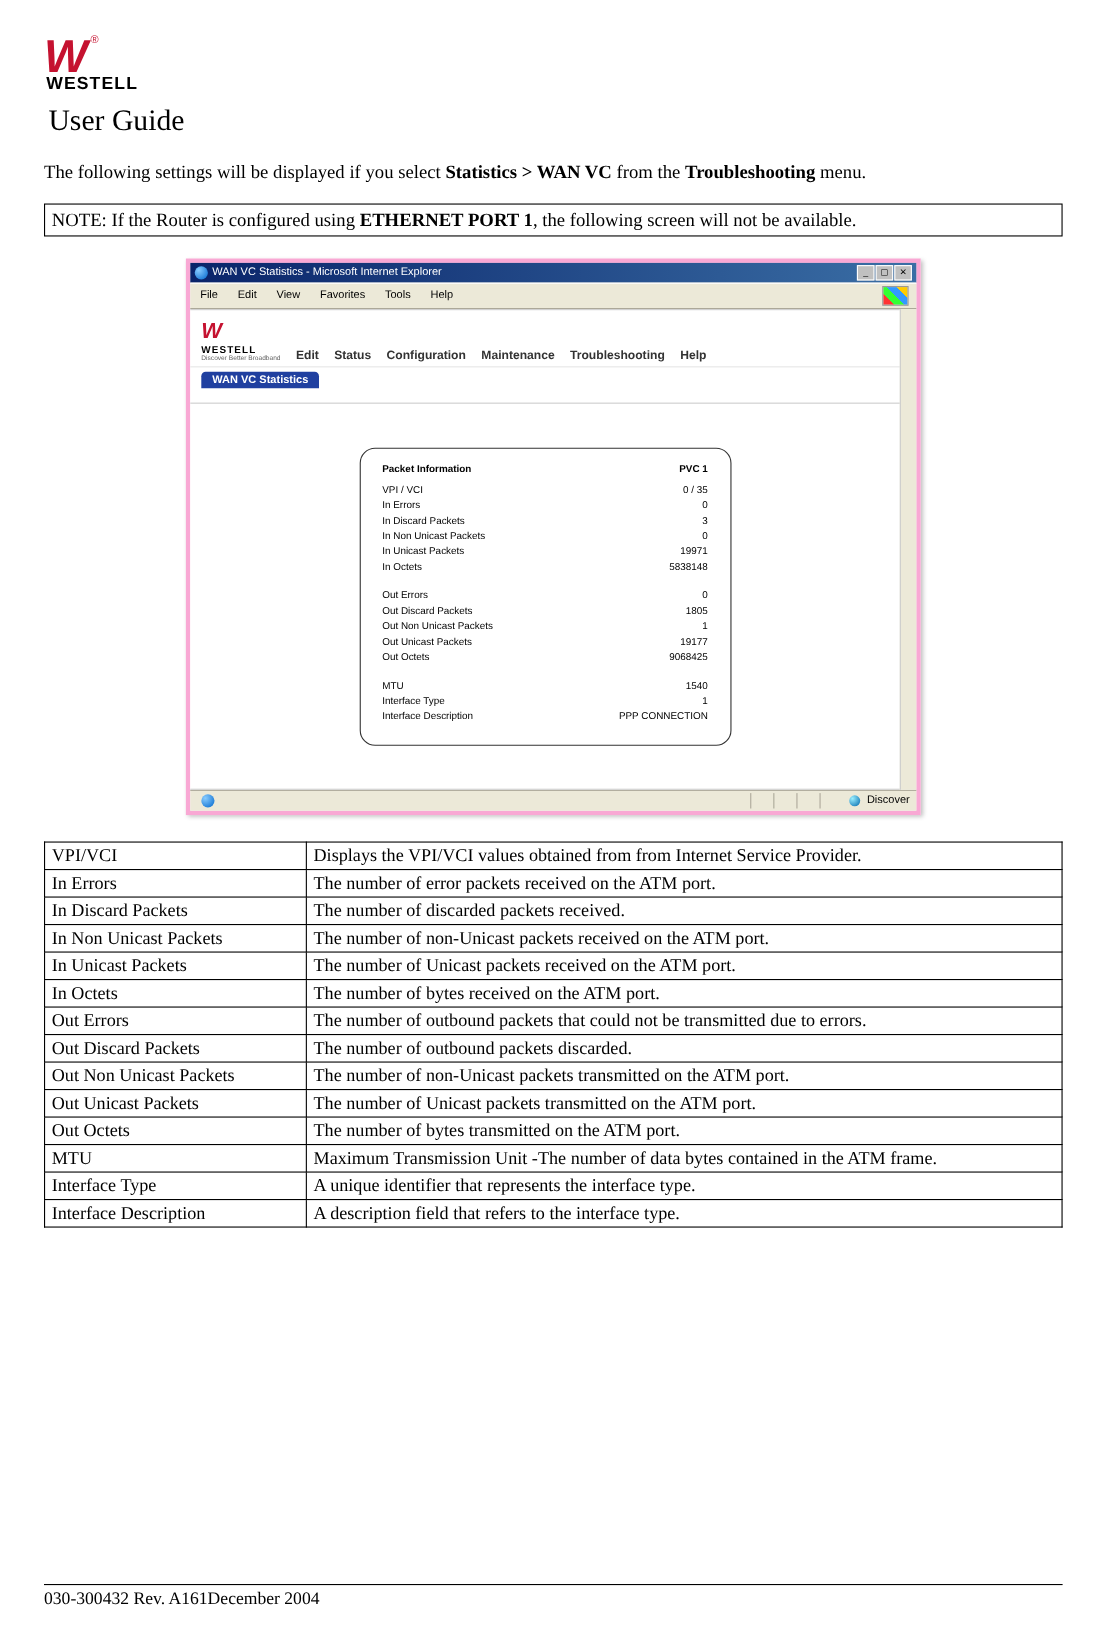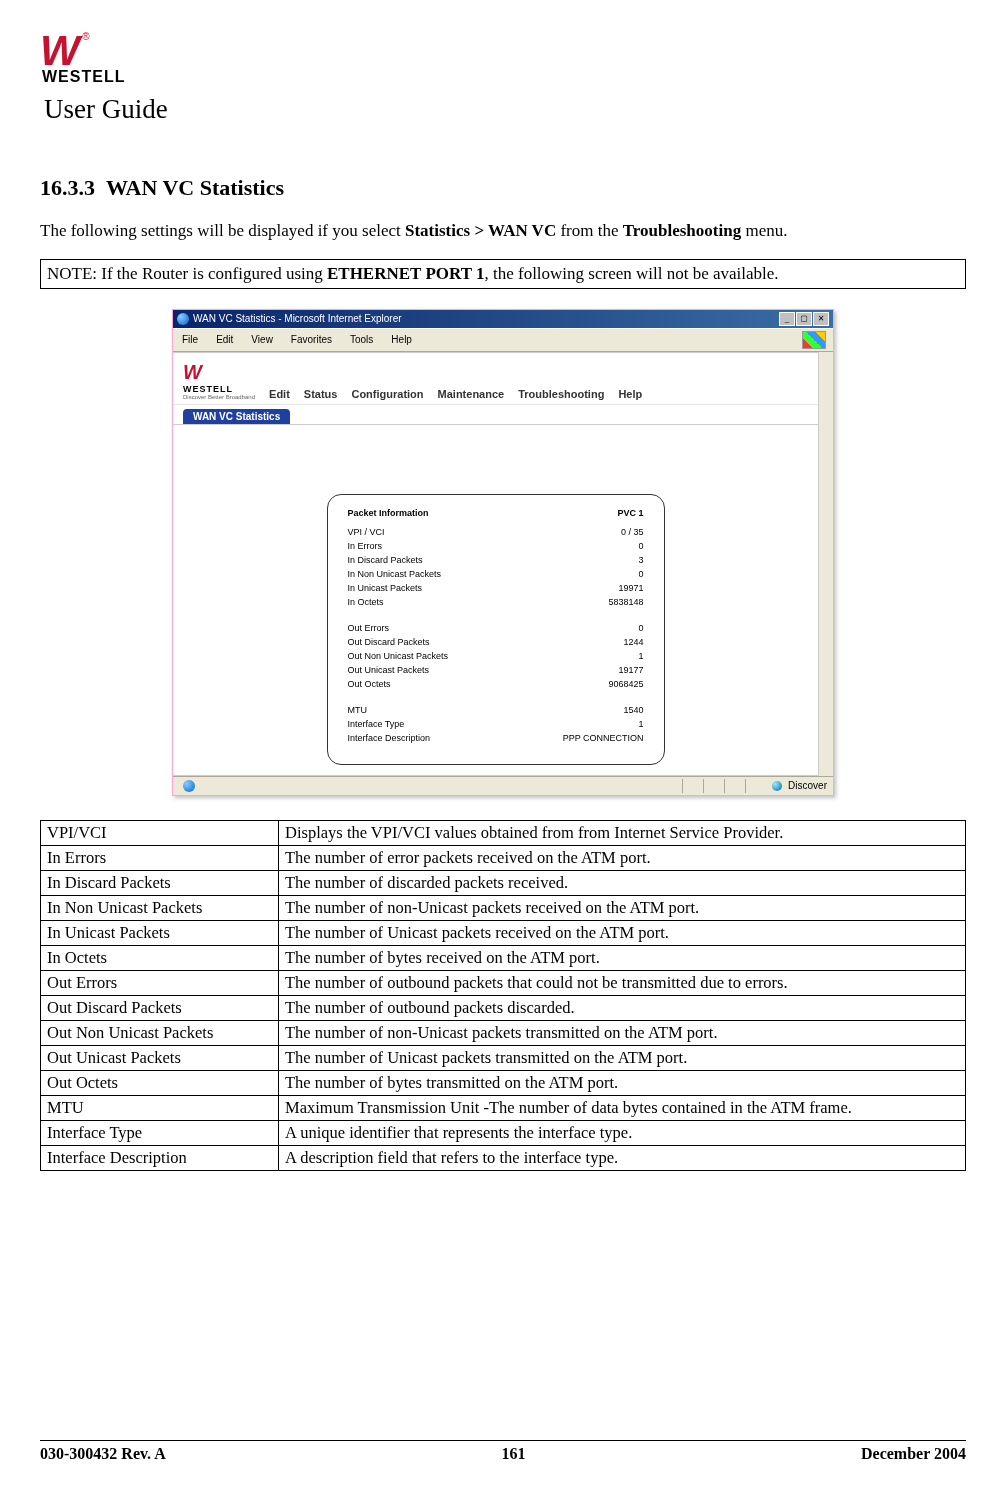--- a/index.html
+++ b/index.html
@@ -63,21 +63,21 @@
     margin-bottom: 20px;
   }
   
   .screenshot-wrap {
     display: flex;
     justify-content: center;
     margin-bottom: 24px;
   }
   .ie-window {
     width: 660px;
-    border: 1px solid #f9a8d4;
+    border: 4px solid #f9a8d4;
     background: #fff;
     box-shadow: 2px 2px 4px rgba(0,0,0,0.25);
     font-family: "Tahoma", "Arial", sans-serif;
     font-size: 10px;
   }
   .ie-titlebar {
     background: linear-gradient(to right, #0a246a, #3a6ea5);
     color: #fff;
     padding: 2px 4px;
     display: flex;
@@ -117,22 +117,22 @@
   .router-header .mini-logo .mw { font-family: Arial; font-style: italic; font-weight: 900; font-size: 20px; color: #c51230; }
   .router-header .mini-logo .mt { font-family: Arial; font-weight: 900; font-size: 9px; letter-spacing: 1px; }
   .router-header .mini-logo .sub { font-size: 6px; color: #666; }
   .router-header .nav-items { display: flex; gap: 14px; font-weight: bold; font-size: 11px; color: #333; }
   .tab-bar { margin: 4px 0 0 10px; }
   .tab {
     display: inline-block; background: #2040a0; color: #fff; font-size: 10px; font-weight: bold;
     padding: 2px 10px; border-radius: 4px 4px 0 0;
   }
   .router-body {
-    min-height: 300px; padding: 40px 0 10px 0; display: flex; justify-content: center; align-items: flex-end;
-    border-top: 1px solid #ccc; margin-top: 0;
+    min-height: 300px; padding: 40px 0 10px 0; display: flex; justify-content: center; align-items: flex-start;
+    border-top: 1px solid #ccc; margin-top: 13px;
   }
   .packet-panel {
     width: 300px; border: 1px solid #333; border-radius: 14px; padding: 10px 18px 18px 18px;
     background: #fff;
   }
   .packet-panel table { width: 100%; font-family: Tahoma, Arial, sans-serif; font-size: 9px; }
   .packet-panel td { padding: 1px 0; }
   .packet-panel .hdr td { font-weight: bold; padding-bottom: 6px; }
   .packet-panel .gap td { height: 8px; }
   .packet-panel td.val { text-align: right; }
@@ -164,46 +164,41 @@
   .desc-table td:first-child { width: 225px; }
 
   .footer {
     position: absolute;
     bottom: 30px;
     left: 40px;
     right: 40px;
     border-top: 1px solid #000;
     padding-top: 4px;
     display: flex;
-    justify-content: space-between;
     font-size: 16px;
-    font-weight: bold;
   }
 </style>
 </head>
 <body>
 
 <div class="page">
 
   <div class="header-area">
     <div class="logo-block">
       <div class="logo-top">
         <span class="w-swoosh">
           <span>W</span>
             <span class="reg">®</span>
         </span>
       </div>
       <div class="westell-text">WESTELL</div>
     </div>
     <div class="user-guide">User Guide</div>
   </div>
 
-  <div class="section-heading">
-    <span>16.3.3</span>&nbsp;&nbsp;<span>WAN VC Statistics</span>
-  </div>
 
   <div class="body-text">
     <span>The following settings will be displayed if you select </span><strong>Statistics &gt; WAN VC</strong><span> from the </span><strong>Troubleshooting</strong><span> menu.</span>
   </div>
 
   <div class="note-box">
     <span>NOTE: If the Router is configured using </span><strong>ETHERNET PORT 1</strong><span>, the following screen will not be available.</span>
   </div>
 
   <div class="screenshot-wrap">
@@ -292,21 +287,21 @@
                         <td></td>
                       </tr>
                   </tbody>
                     <tbody id="rows-b">
                       <tr>
                         <td>Out Errors</td>
                         <td class="val">0</td>
                       </tr>
                       <tr>
                         <td>Out Discard Packets</td>
-                        <td class="val">1244</td>
+                        <td class="val">1805</td>
                       </tr>
                       <tr>
                         <td>Out Non Unicast Packets</td>
                         <td class="val">1</td>
                       </tr>
                       <tr>
                         <td>Out Unicast Packets</td>
                         <td class="val">19177</td>
                       </tr>
                       <tr>

